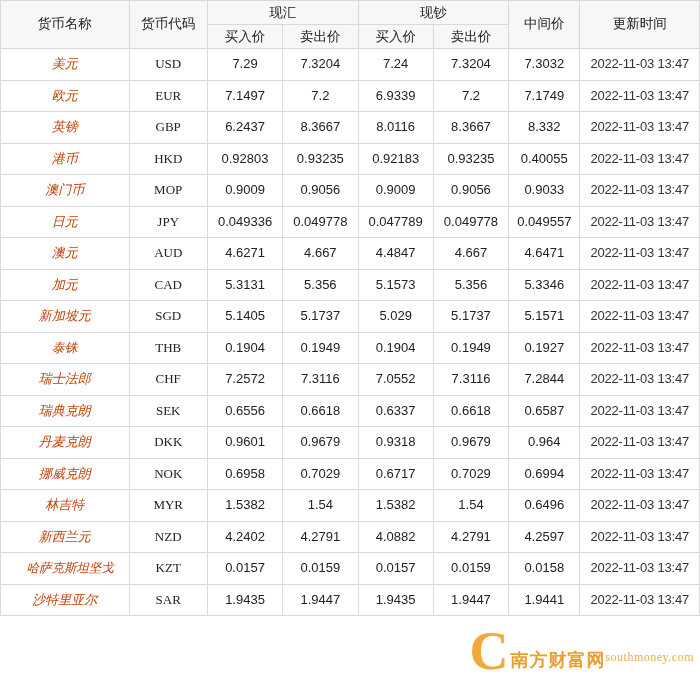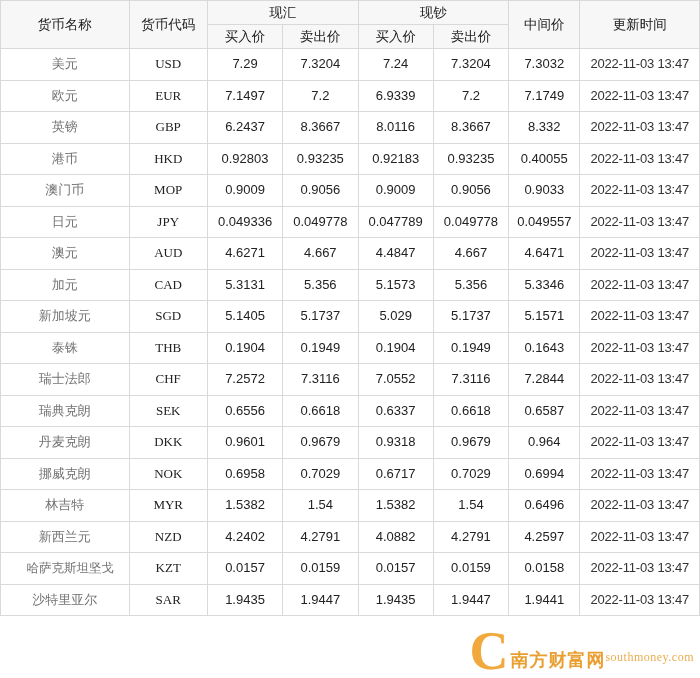--- a/index.html
+++ b/index.html
@@ -31,35 +31,37 @@
   table.fx thead th {
     background: #f7f7f7;
     font-weight: normal;
     color: #222222;
     height: 23px;
     line-height: 23px;
     font-size: 13.5px;
   }
   table.fx thead th.tall {
     height: 46px;
+    font-family: Liberation Mono, monospace;
   }
   table.fx tbody td {
     height: 30.5px;
     line-height: 30.5px;
     font-size: 13px;
   }
   .col-name  { width: 128px; }
   .col-code  { width:  78px; }
   .col-num   { width:  75px; }
   .col-mid   { width:  71px; }
   .col-time  { width: 119px; }
 
   td.name-cell {
     font-size: 13.5px;
-    color: #737373;
+    color: #c2410c;
+    font-style: italic;
   }
   td.code-cell {
     font-size: 13px;
     color: #222222;
     font-family: Liberation Serif, serif;
   }
   td.time-cell {
     font-size: 12.5px;
     color: #333333;
     letter-spacing: -0.2px;
@@ -229,21 +231,21 @@
       <td class="num-cell">5.1571</td>
       <td class="time-cell">2022-11-03 13:47</td>
     </tr>
     <tr>
       <td class="name-cell">泰铢</td>
       <td class="code-cell">THB</td>
       <td class="num-cell">0.1904</td>
       <td class="num-cell">0.1949</td>
       <td class="num-cell">0.1904</td>
       <td class="num-cell">0.1949</td>
-      <td class="num-cell">0.1643</td>
+      <td class="num-cell">0.1927</td>
       <td class="time-cell">2022-11-03 13:47</td>
     </tr>
     <tr>
       <td class="name-cell">瑞士法郎</td>
       <td class="code-cell">CHF</td>
       <td class="num-cell">7.2572</td>
       <td class="num-cell">7.3116</td>
       <td class="num-cell">7.0552</td>
       <td class="num-cell">7.3116</td>
       <td class="num-cell">7.2844</td>

